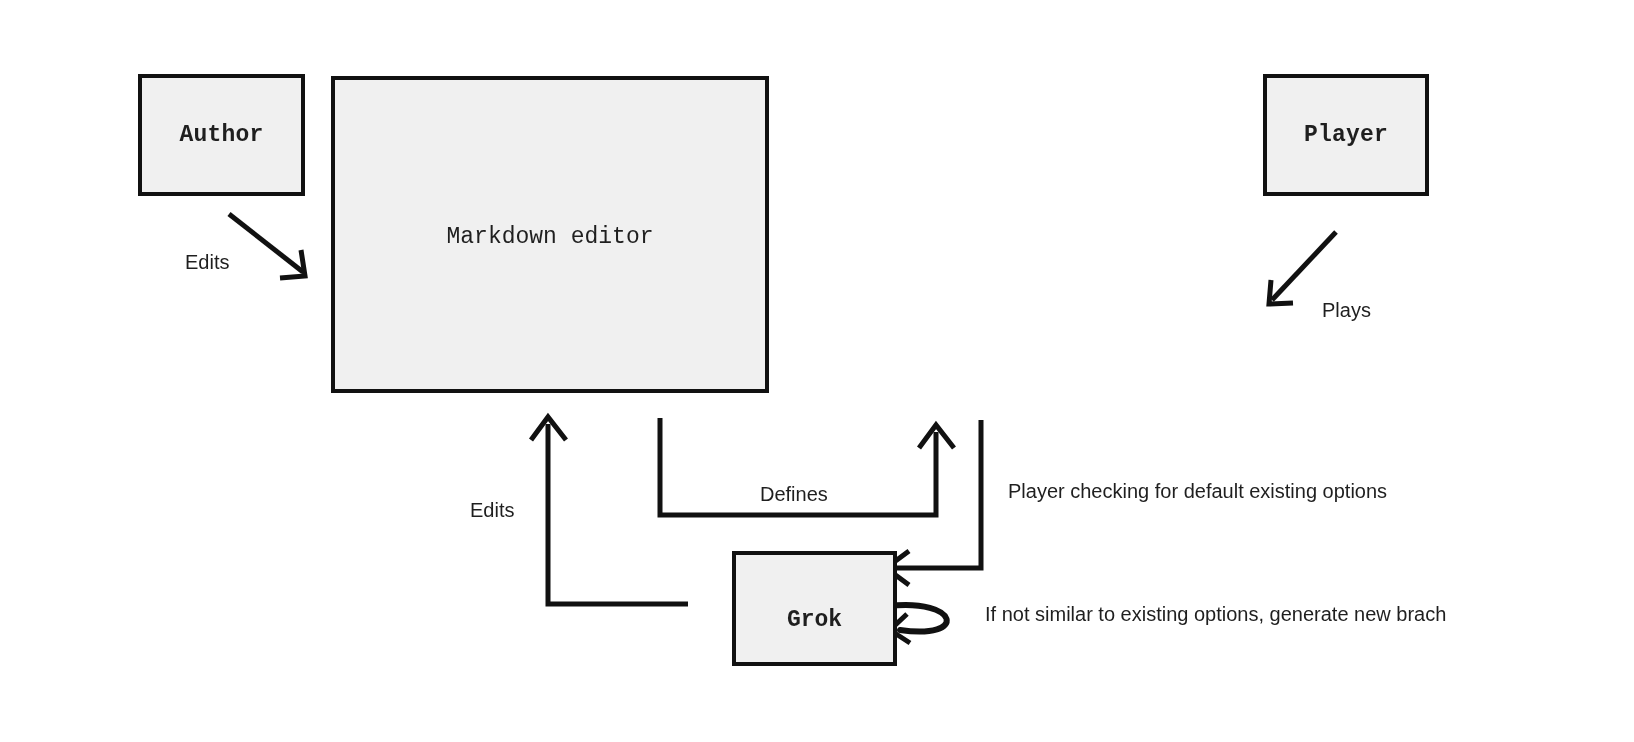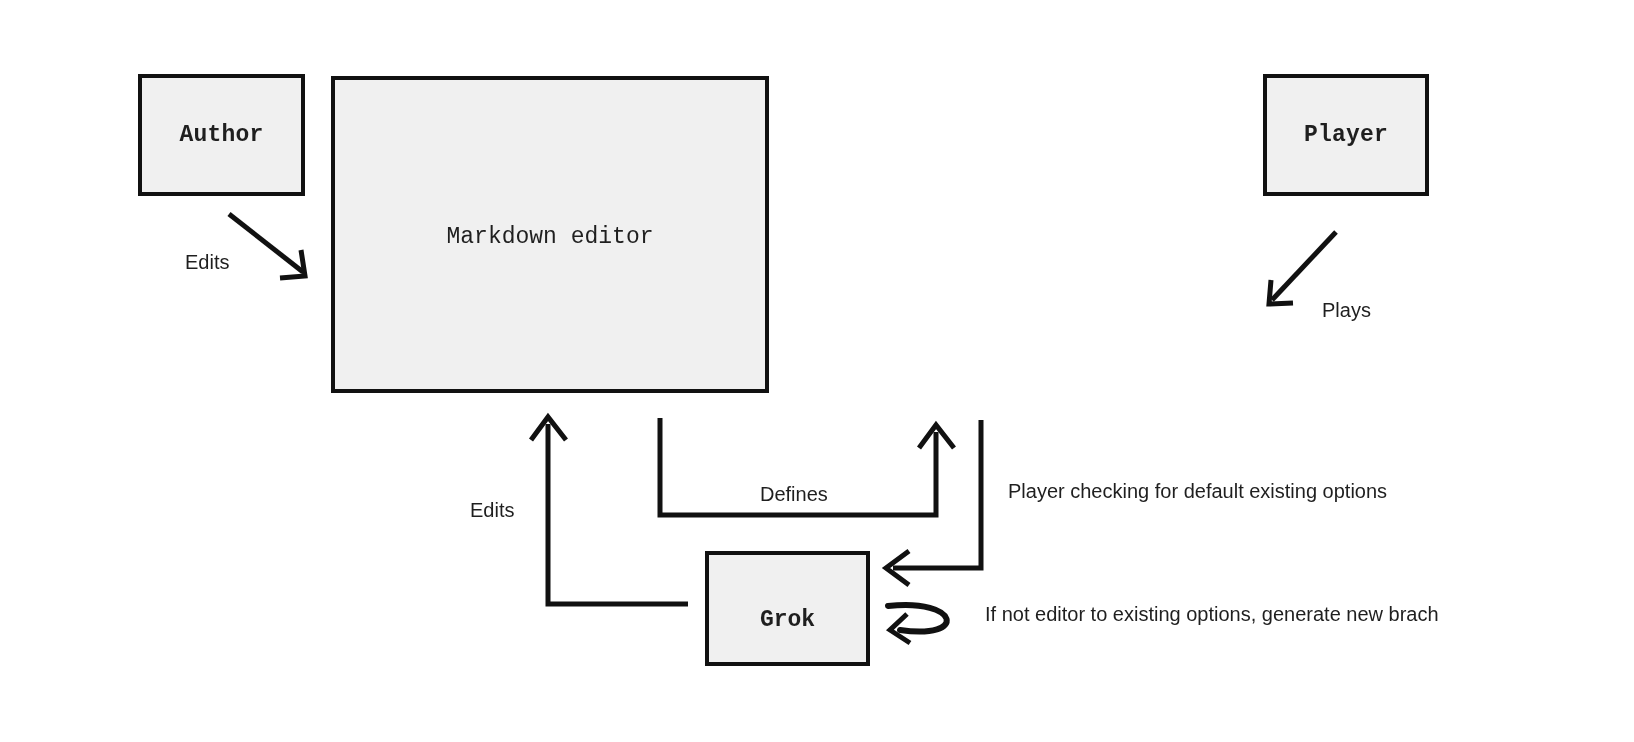--- a/index.html
+++ b/index.html
@@ -138,29 +138,29 @@
 
   <div class="node surface" style="left:331px; top:76px; width:438px; height:317px;">
     <span class="node-label">Markdown editor</span>
   </div>
 
 
   <div class="node actor" style="left:1263px; top:74px; width:166px; height:122px;">
     <span class="node-label">Player</span>
   </div>
 
-  <div class="node grok" style="left:705px; top:551px; width:165px; height:115px;">
+  <div class="node grok" style="left:732px; top:551px; width:165px; height:115px;">
     <span class="node-label">Grok</span>
   </div>
 
   <div class="edge-label" style="left:185px; top:252px;">Edits</div>
 
   <div class="edge-label" style="left:1322px; top:270px;margin-top:30px;">Plays</div>
 
   <div class="edge-label" style="left:470px; top:500px;">Edits</div>
 
   <div class="edge-label" style="left:760px; top:484px;">Defines</div>
 
   <div class="edge-label" style="left:1008px; top:481px;">Player checking for default existing options</div>
 
-  <div class="edge-label" style="left:985px; top:604px;">If not editor to existing options, generate new brach</div>
+  <div class="edge-label" style="left:985px; top:604px;">If not similar to existing options, generate new brach</div>
 
 </div>
 
 </body></html>

